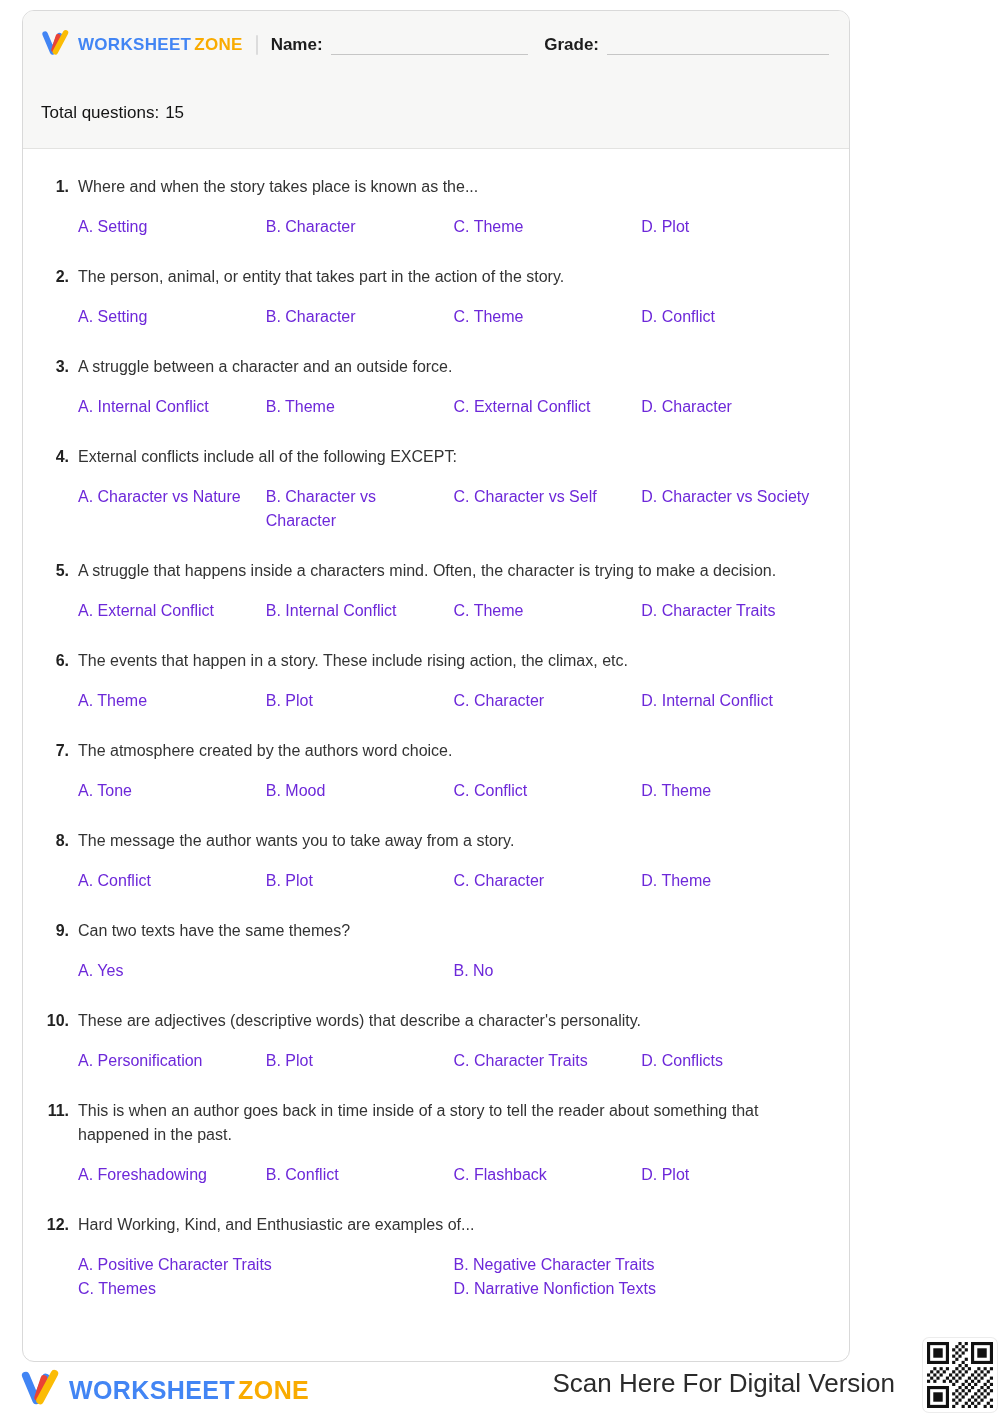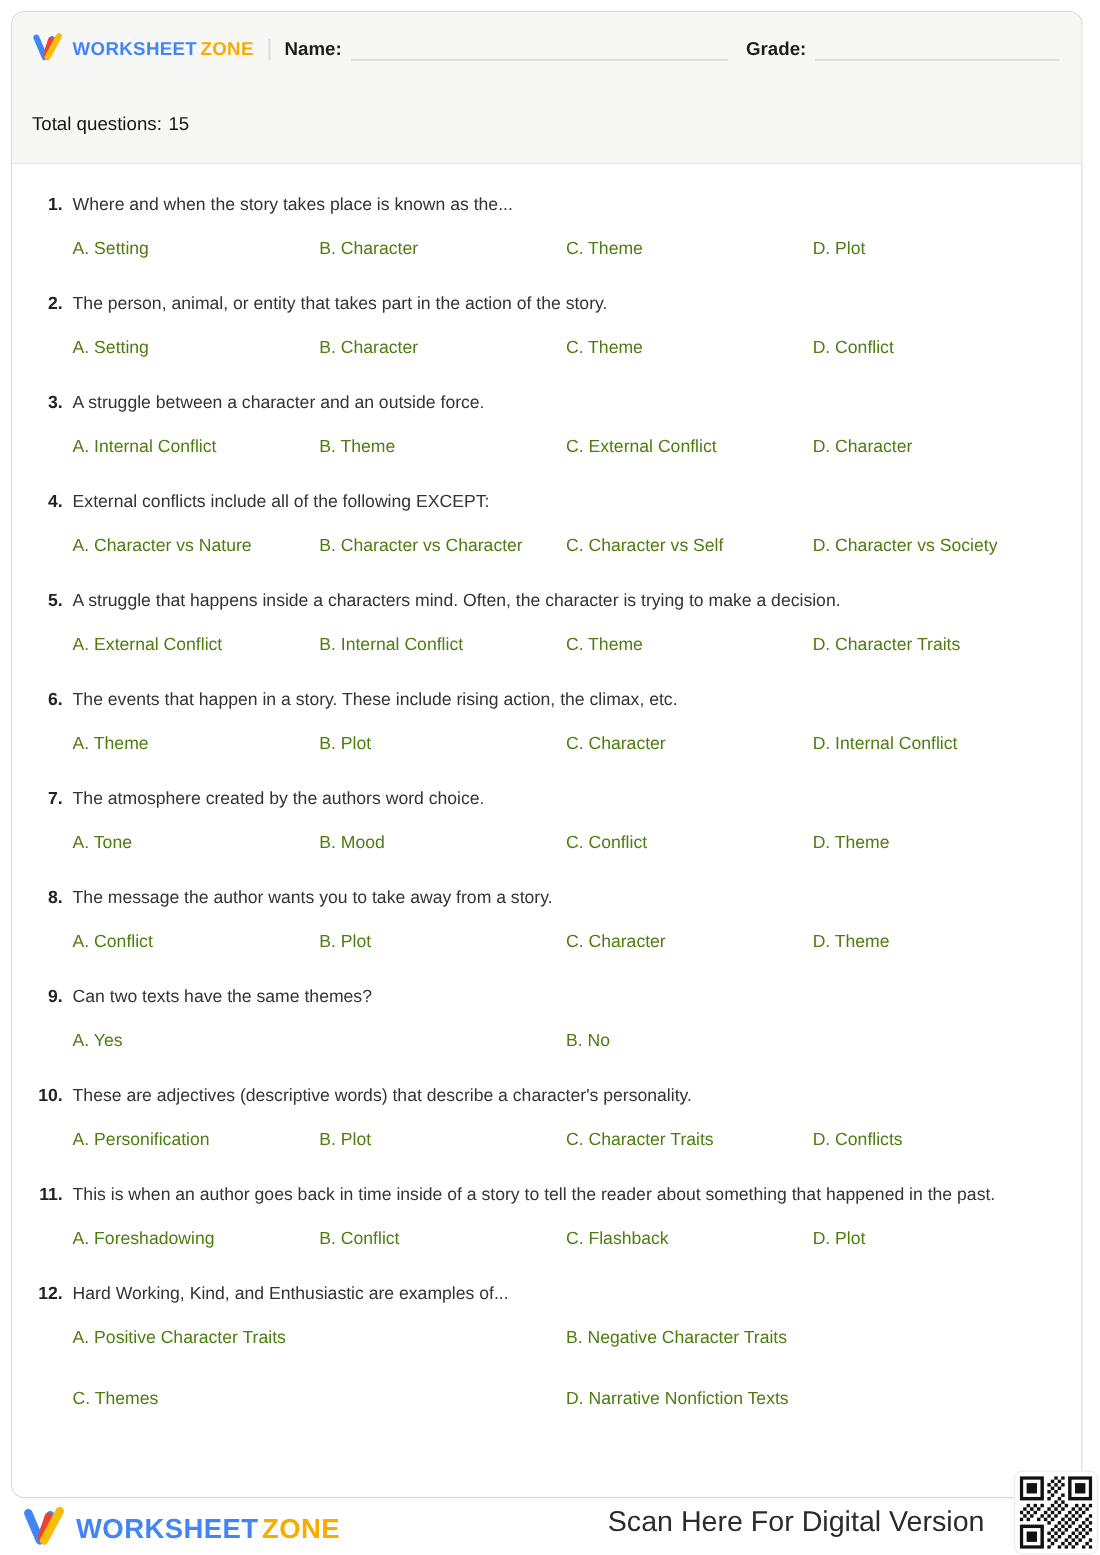--- a/index.html
+++ b/index.html
@@ -2,21 +2,21 @@
 <html><head>
 <meta charset="utf-8">
 <style>
   html,body{margin:0;padding:0;background:#fff;}
   .page{
     position:relative;width:1000px;height:1414px;overflow:hidden;background:#fff;
     font-family:"Liberation Sans","DejaVu Sans",sans-serif;color:#333;
   }
   
   .card{
-    position:absolute;left:10px;top:10px;width:974px;height:1352px;
+    position:absolute;left:22px;top:10px;width:828px;height:1352px;
     box-sizing:border-box;border:1px solid #d9d9d9;border-radius:12px;background:#fff;
   }
   .card-header{
     box-sizing:border-box;height:138px;background:#f7f7f6;
     border-bottom:1px solid #e3e3e1;border-radius:11px 11px 0 0;
     padding:18px 20px 0 18px;
   }
   .header-row{display:flex;align-items:center;height:32px;}
   .brand{display:flex;align-items:center;gap:7px;}
   .brand-text{font-weight:bold;font-size:17px;letter-spacing:.3px;white-space:nowrap;}
@@ -30,21 +30,21 @@
   .totals-row{margin-top:42px;display:flex;align-items:center;font-size:17px;font-weight:normal;color:#141414;}
   .total-value{margin-left:6px;}
   
   .card-body{padding:26px 20px 0 14px;}
   .question{
     display:grid;grid-template-columns:32px 1fr;column-gap:9px;
     margin-bottom:26px;font-size:16px;
   }
   .q-num{font-weight:bold;text-align:right;line-height:24px;color:#222;}
   .q-stem{line-height:24px;margin-bottom:16px;color:#333;max-width:870px;}
-  .q-options{display:grid;grid-template-columns:repeat(4,1fr);row-gap:31px;line-height:24px;color:#4d7c0f;}
+  .q-options{display:grid;grid-template-columns:repeat(4,1fr);row-gap:0;line-height:24px;color:#6d28d9;}
   .q-option{padding-right:6px;}
   .q-options.two-col .q-option{grid-column:span 2;}
   
   .footer{
     position:absolute;left:13px;right:13px;top:1368px;height:46px;
     display:flex;align-items:flex-start;padding-left:7px;
   }
   .footer .brand-text{font-size:25px;letter-spacing:.4px;}
   .scan-text{margin-left:auto;margin-right:92px;font-size:26px;color:#2b2b2b;white-space:nowrap;}
   .qr{

